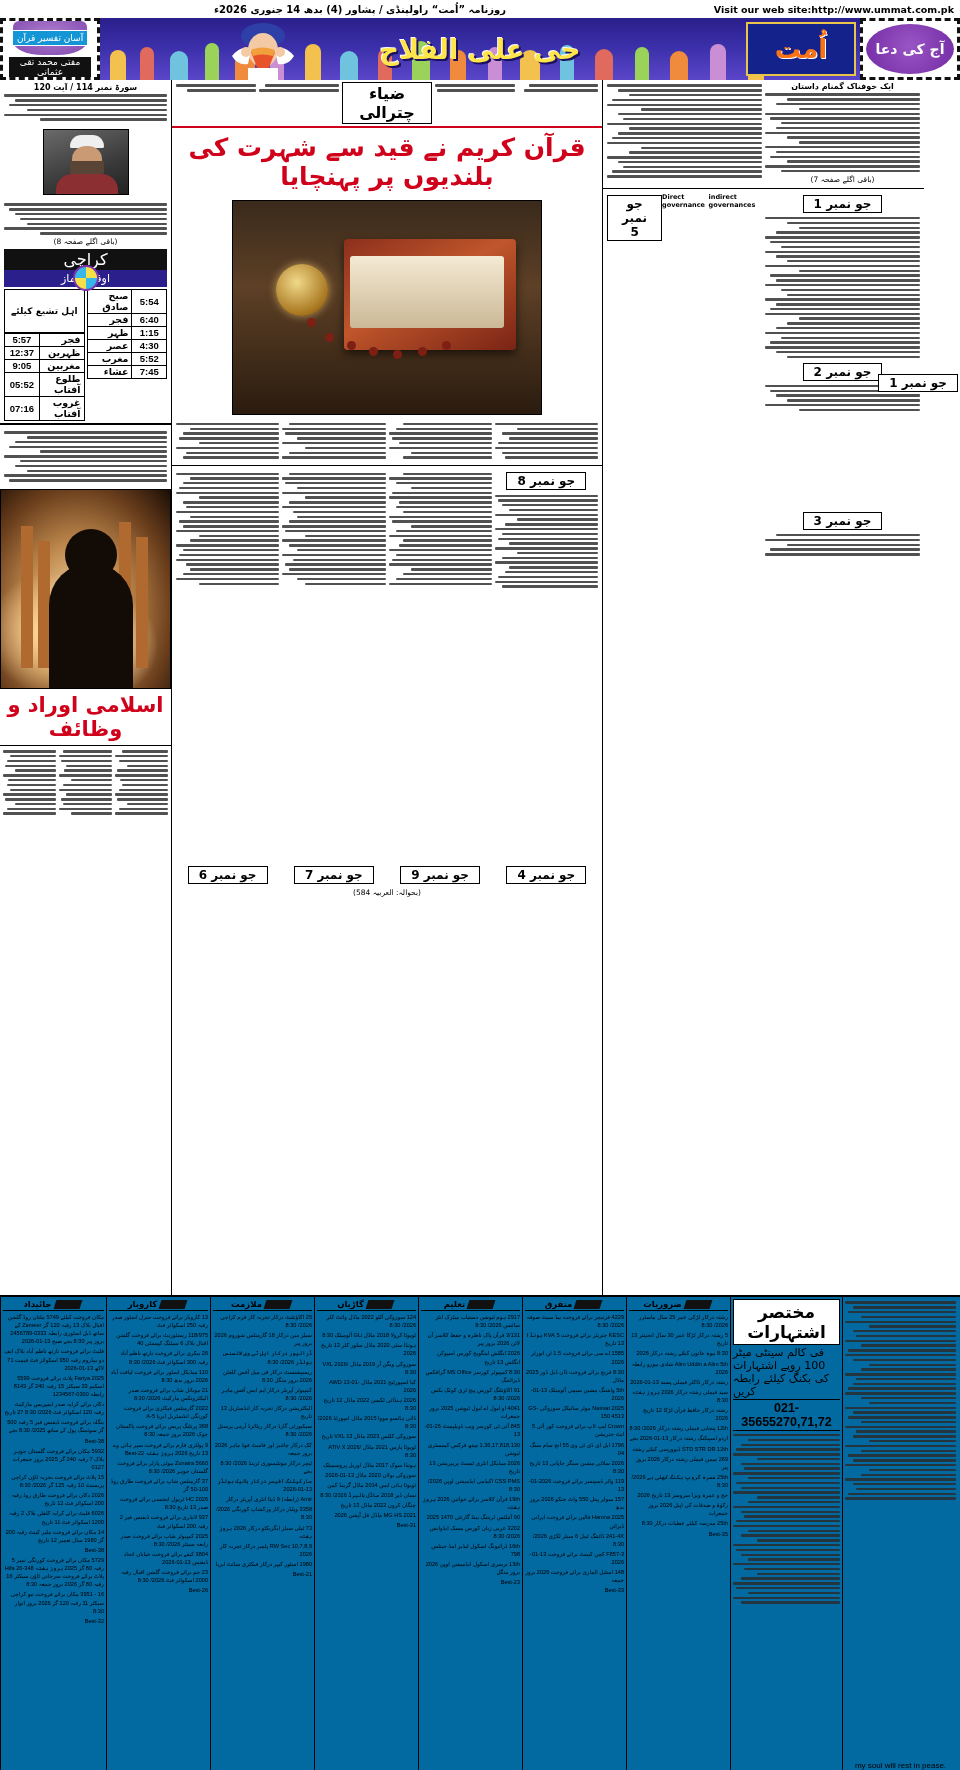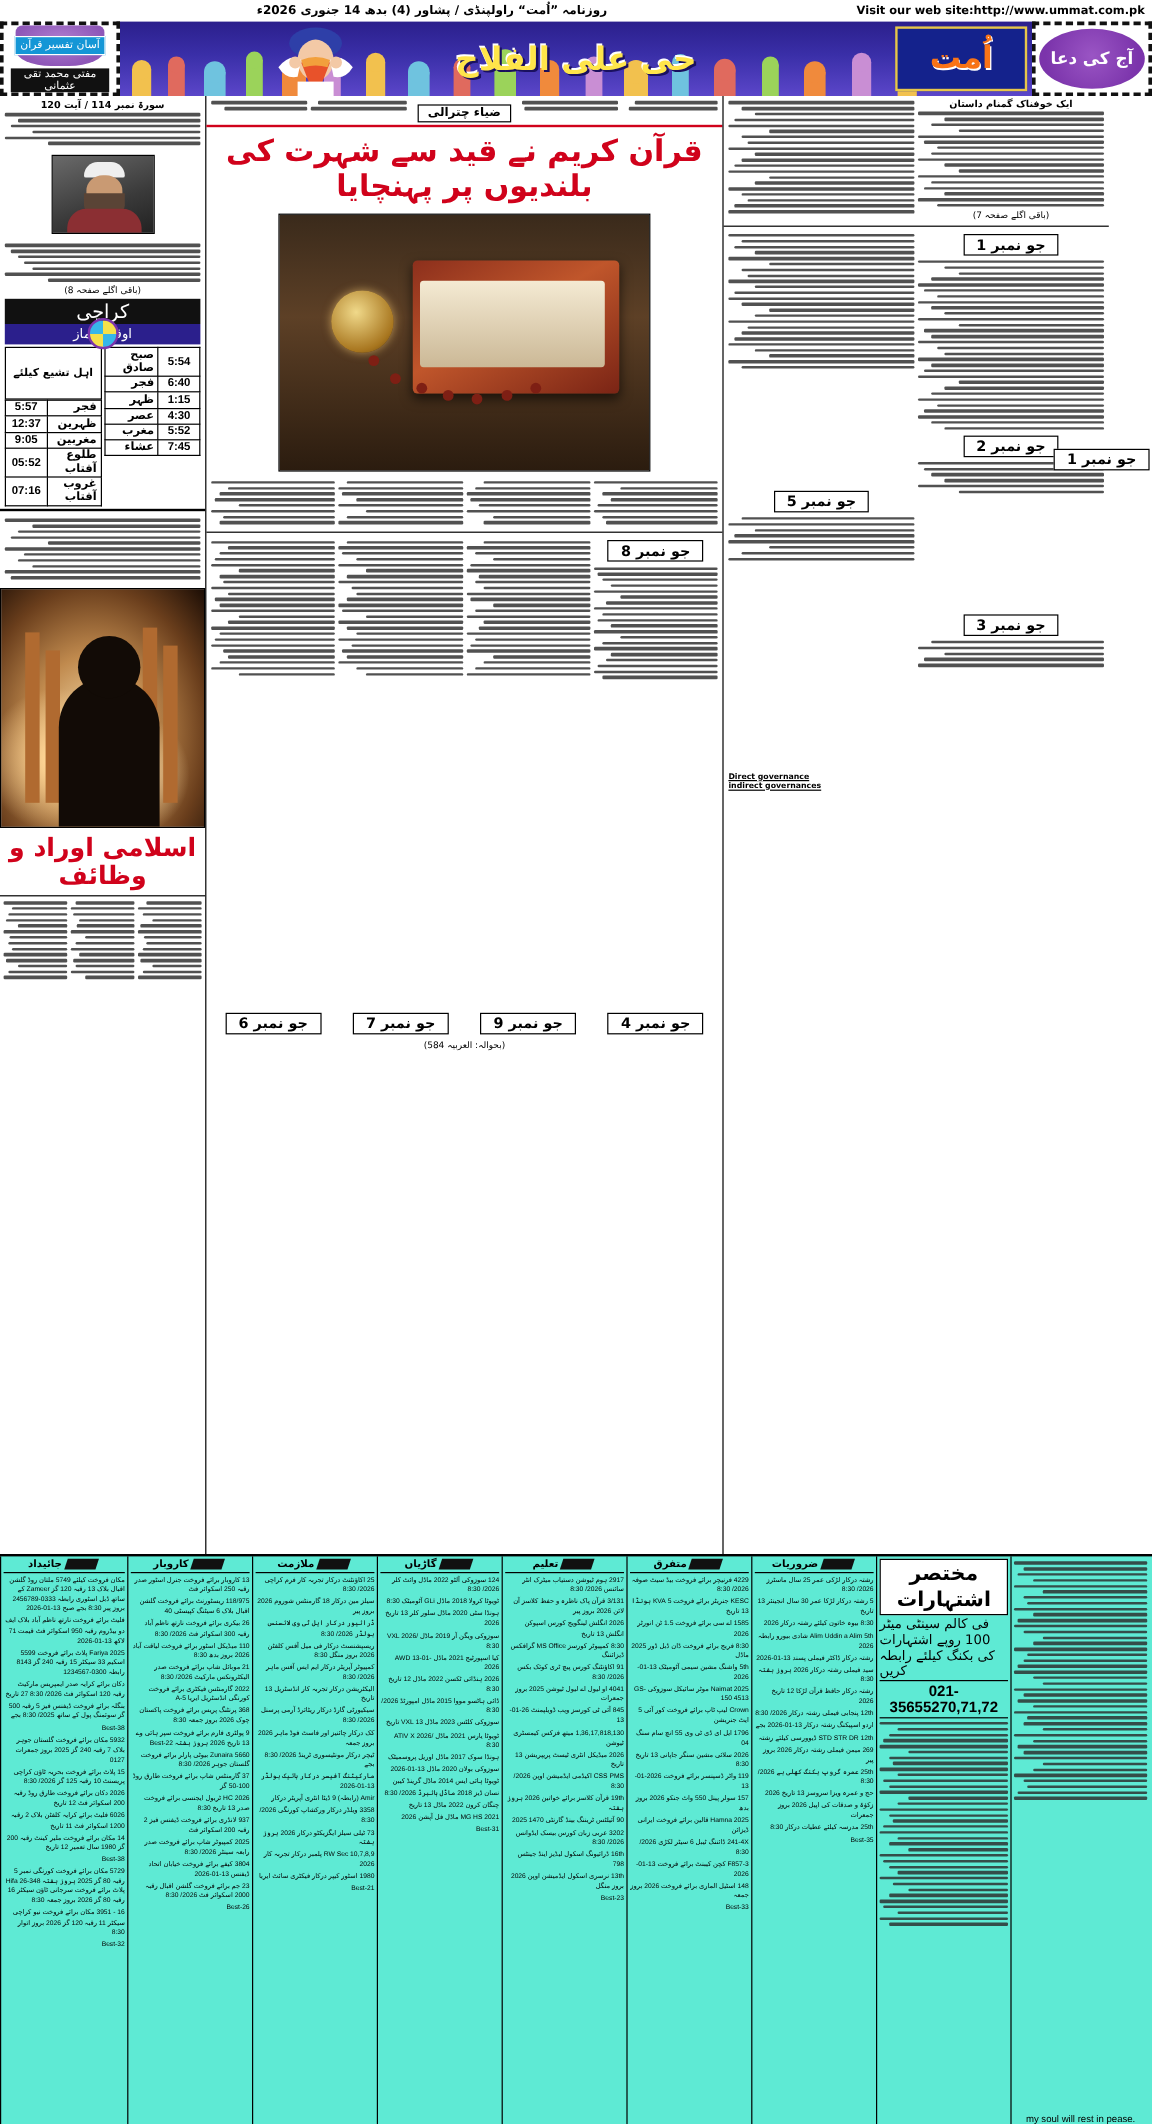--- a/index.html
+++ b/index.html
@@ -149,21 +149,21 @@
     background: #120b06; border-radius: 50%;
   }
   .islami-head {
     text-align: center; color: #d0021b; font-size: 21px; font-weight: bold;
     direction: rtl; padding: 4px 0; border-bottom: 1px solid #000;
   }
 
   
   .byline-box {
     border: 1px solid #000; display: inline-block; padding: 1px 8px;
-    font-size: 10px; direction: rtl; font-weight: bold; background:#fff;
+    font-size: 16px; direction: rtl; font-weight: bold; background:#fff;
   }
   .headline {
     color: #d0021b; font-size: 25px; font-weight: bold; direction: rtl;
     text-align: center; line-height: 1.15; padding: 4px 2px;
   }
   .quran-photo {
     width: 310px; height: 215px; margin: 4px auto;
     border: 1px solid #000; position: relative; overflow: hidden;
     background: linear-gradient(180deg,#3a2a1b 0%, #5d4026 40%, #2b1c0f 100%);
   }
@@ -756,21 +756,21 @@
             <div class="ln s1 tiny"></div>
               <div class="ln s6 tiny"></div>
           </div>
           <div style="text-align:center;font-size:7.5px;direction:rtl;">(باقی اگلے صفحہ 7)</div>
         </div>
       </div>
 
       <div class="hr-thin"></div>
 
       <div style="display:flex;gap:3px;padding:2px 4px;height:470px;">
-        <div style="flex:1;display:flex;flex-direction:column;text-decoration:underline;">
+        <div style="flex:1;display:flex;flex-direction:row;">
           <div class="urdu-lines" style="flex:1;">
             <div class="ln s1 tiny"></div>
               <div class="ln s2 tiny"></div>
               <div class="ln s4 tiny"></div>
             <div class="ln s3 tiny"></div>
               <div class="ln s1 tiny"></div>
               <div class="ln s5 tiny"></div>
             <div class="ln s2 tiny"></div>
               <div class="ln s6 tiny"></div>
               <div class="ln s1 tiny"></div>
@@ -862,21 +862,21 @@
               <div class="ln s1 tiny"></div>
               <div class="ln s3 tiny"></div>
             <div class="ln s4 tiny"></div>
               <div class="ln s1 tiny"></div>
           </div>
         </div>
       </div>
     </div>
   </div>
 
-  <div style="position:absolute;left:0;top:1295px;width:960px;height:475px;background:#5eead4;border-top:2px solid #000;">
+  <div style="position:absolute;left:0;top:1295px;width:960px;height:475px;background:#0369a1;border-top:2px solid #000;">
 
     <div class="classifieds" style="border-top:none;height:475px;">
 
       <div class="cls-col" style="width:106px;">
         <div class="cls-head">
           <span class="badge"></span>
           <span>جائیداد</span>
         </div>
         <div class="cls-item">مکان فروخت کیلئے 5749 ملتان روڈ گلشن اقبال بلاک 13 رقبہ 120 گز Zameer کے ساتھ ڈبل اسٹوری رابطہ 0333-2456789 بروز پیر 8:30 بجے صبح 13-01-2026</div>
         <div class="cls-item">فلیٹ برائے فروخت نارتھ ناظم آباد بلاک ایف دو بیڈروم رقبہ 950 اسکوائر فٹ قیمت 71 لاکھ 13-01-2026</div>

